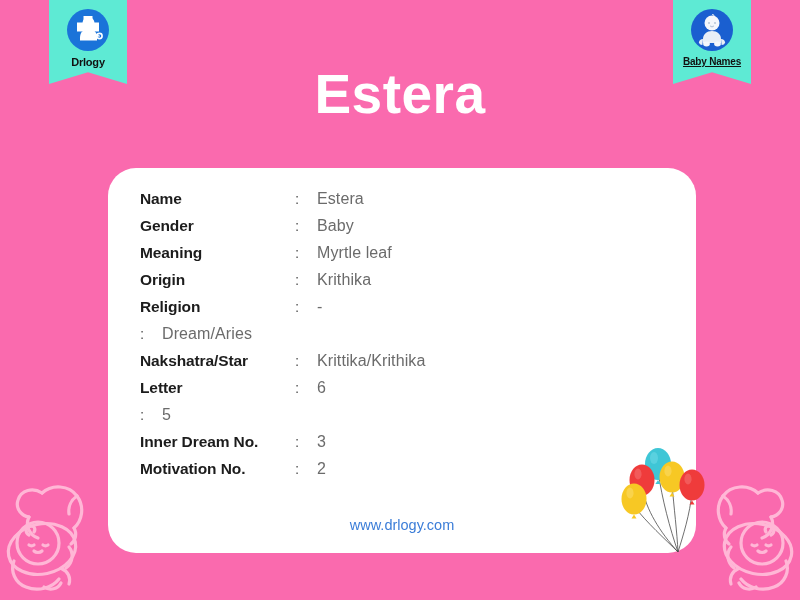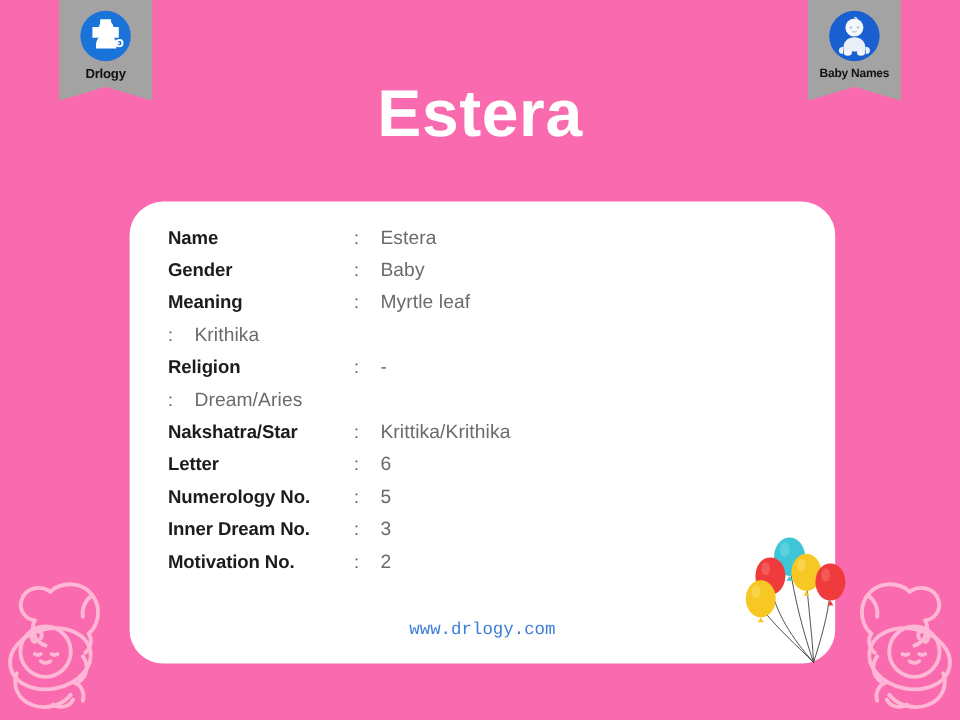--- a/index.html
+++ b/index.html
@@ -37,21 +37,21 @@
   .ribbon {
     position: absolute;
     top: 0;
     width: 78px;
     z-index: 6;
   }
   .ribbon.left  { left: 49px; }
   .ribbon.right { left: 673px; }
   .ribbon-body {
     position: relative;
-    background: #a3a3a3;
+    background: #5eead4;
     padding: 8px 4px 12px 4px;
     display: flex;
     flex-direction: column;
     align-items: center;
     filter: drop-shadow(0 3px 3px rgba(120,0,60,0.22));
     clip-path: polygon(0 0, 100% 0, 100% 100%, 50% 86%, 0 100%);
     min-height: 84px;
     box-sizing: border-box;
   }
   .ribbon-icon {
@@ -62,21 +62,21 @@
   }
   .ribbon-label {
     margin-top: 5px;
     font-size: 11px;
     font-weight: bold;
     color: #111111;
     letter-spacing: -0.2px;
     white-space: nowrap;
     line-height: 1;
   }
-  .ribbon.right .ribbon-label { font-size: 10px; }
+  .ribbon.right .ribbon-label { font-size: 10px; text-decoration: underline; }
 
   
   .page-title {
     position: absolute;
     top: 66px;
     left: 0;
     width: 800px;
     text-align: center;
     font-size: 55px;
     font-weight: bold;
@@ -133,21 +133,20 @@
 
   .site-url {
     position: absolute;
     left: 0;
     bottom: 20px;
     width: 588px;
     text-align: center;
     font-size: 14.5px;
     color: #3b7dd8;
     z-index: 5;
-    font-family: Liberation Mono, monospace;
   }
 
   
   .balloons {
     position: absolute;
     left: 620px;
     top: 444px;
     width: 95px;
     height: 112px;
     z-index: 3;
@@ -250,20 +249,21 @@
         <div class="info-value">Baby</div>
       </div>
 
       <div class="info-row">
         <div class="info-label">Meaning</div>
         <div class="info-colon">:</div>
         <div class="info-value">Myrtle leaf</div>
       </div>
 
       <div class="info-row">
+        <div class="info-label">Origin</div>
         <div class="info-colon">:</div>
         <div class="info-value">Krithika</div>
       </div>
 
       <div class="info-row">
         <div class="info-label">Religion</div>
         <div class="info-colon">:</div>
         <div class="info-value">-</div>
       </div>
 
@@ -278,21 +278,20 @@
         <div class="info-value">Krittika/Krithika</div>
       </div>
 
       <div class="info-row">
         <div class="info-label">Letter</div>
         <div class="info-colon">:</div>
         <div class="info-value">6</div>
       </div>
 
       <div class="info-row">
-        <div class="info-label">Numerology No.</div>
         <div class="info-colon">:</div>
         <div class="info-value">5</div>
       </div>
 
       <div class="info-row">
         <div class="info-label">Inner Dream No.</div>
         <div class="info-colon">:</div>
         <div class="info-value">3</div>
       </div>
 

